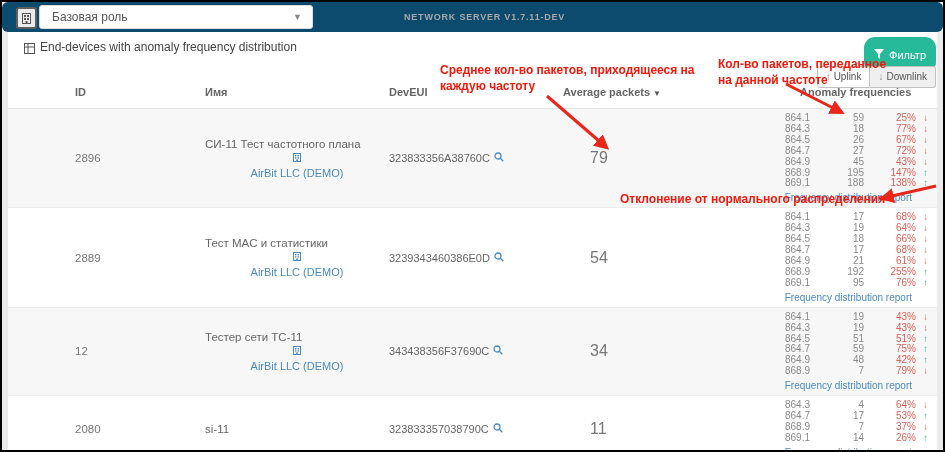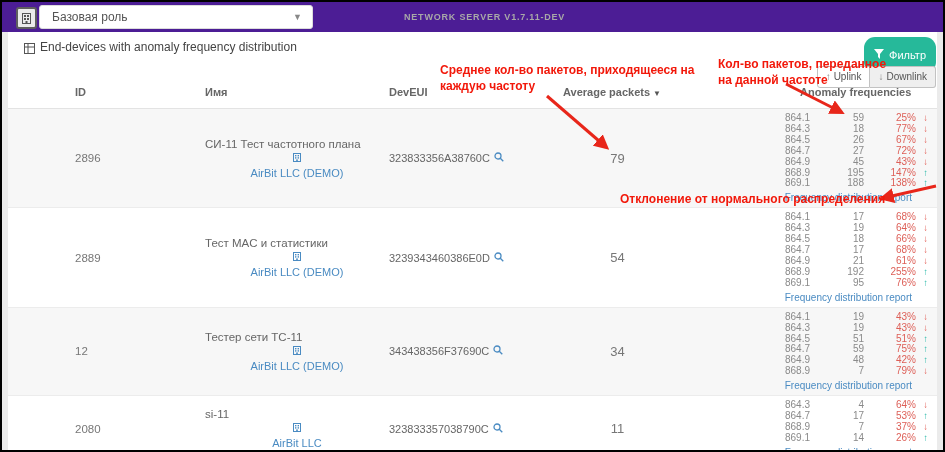--- a/index.html
+++ b/index.html
@@ -1,19 +1,19 @@
 <!DOCTYPE html>
 <html><head>
 <meta charset="utf-8">
 <style>
   html,body{margin:0;padding:0;background:#fff;}
   .frame{position:relative;width:945px;height:452px;box-sizing:border-box;border:2px solid #000;
          background:#ebebeb;font-family:"Liberation Sans",sans-serif;overflow:hidden;}
   
-  .topbar{position:absolute;left:0;top:0;width:941px;height:30px;background:#4c1d95;}
+  .topbar{position:absolute;left:0;top:0;width:941px;height:30px;background:#0c4a6e;border-radius:6px;}
   .org-icon-box{position:absolute;left:14px;top:5px;width:17px;height:18px;border:2px solid #5f5f5f;
                 border-radius:3px;display:flex;align-items:center;justify-content:center;background:#ebebeb;}
   .role-select{position:absolute;left:37px;top:3px;width:274px;height:24px;background:#fff;
                border:1px solid #dcdcdc;border-radius:3px;box-sizing:border-box;font-size:12px;color:#555;
                line-height:22px;padding-left:12px;cursor:pointer;}
   .role-caret{position:absolute;right:10px;top:0;font-size:9px;color:#888;line-height:22px;}
   .server-title{position:absolute;left:402px;top:10px;font-size:9px;font-weight:bold;color:#a8a8a8;letter-spacing:.8px;}
   
   .card{position:absolute;left:6px;top:30px;width:929px;height:420px;background:#fff;}
   .toolbar{position:relative;height:28px;margin-left:8px;}
@@ -37,21 +37,21 @@
   
   .trow{position:relative;display:flex;align-items:center;}
   .trow:nth-child(odd){background:#f7f7f7;}
   .trow + .trow{border-top:1px solid #ececec;}
   .c-id{flex:0 0 130px;padding-left:67px;font-size:11.5px;color:#777;box-sizing:content-box;}
   .c-name{flex:0 0 184px;}
   .dev-name{font-size:11.5px;color:#666;}
   .org-link{display:flex;align-items:center;gap:3px;font-size:11px;color:#4a8bc2;margin-top:2px;cursor:pointer;flex-direction:column;}
   .c-eui{flex:0 0 180px;display:flex;align-items:flex-end;gap:4px;font-size:11px;color:#666;}
   .mag{cursor:pointer;}
-  .c-avg{flex:0 0 55px;margin-left:21px;text-align:center;font-size:13px;color:#777;}
+  .c-avg{flex:0 0 55px;margin-left:21px;font-size:16px;color:#777;}
   .c-freqs{margin-left:auto;width:158px;margin-right:9px;padding:4px 0 2px 0;}
   .fl{display:grid;grid-template-columns:40px 54px 52px 12px;line-height:10.9px;font-size:10px;color:#8a8a8a;}
   .ff,.fn,.fp{text-align:right;}
   .fp{color:#dd5f57;}
   .fa{text-align:right;font-size:9.5px;}
   .fa.down{color:#e2625a;}
   .fa.up{color:#2bb9a9;}
   .report-link{display:block;text-align:right;padding-right:16px;font-size:10px;color:#4a8bc2;
                margin:3px 0 2px 0;cursor:pointer;text-decoration:none;}
   
@@ -339,33 +339,20 @@
               </div>
             </div>
       <a class="report-link">Frequency distribution report</a>
     </div>
   </div>
 
   <div class="trow">
     <div class="c-id">2080</div>
     <div class="c-name">
       <div class="dev-name">si-11</div>
-      <div class="org-link">
-        <span>
-          <svg width="8" height="9" viewBox="0 0 8 9">
-                  <rect x="0.5" y="0.5" width="7" height="8" fill="none" stroke="#4a8bc2"></rect>
-                  <rect x="2" y="2" width="1.4" height="1.4" fill="#4a8bc2"></rect>
-                  <rect x="4.6" y="2" width="1.4" height="1.4" fill="#4a8bc2"></rect>
-                  <rect x="2" y="4.2" width="1.4" height="1.4" fill="#4a8bc2"></rect>
-                  <rect x="4.6" y="4.2" width="1.4" height="1.4" fill="#4a8bc2"></rect>
-                  <rect x="3.2" y="6.4" width="1.6" height="2.6" fill="#4a8bc2"></rect>
-                </svg>
-        </span>
-        <span class="org-text">AirBit LLC</span>
-      </div>
     </div>
     <div class="c-eui">
       <span class="eui-text">323833357038790C</span>
       <span class="mag">
         <svg width="10" height="10" viewBox="0 0 10 10">
                 <circle cx="4" cy="4" r="3" fill="none" stroke="#4a8bc2" stroke-width="1.3"></circle>
                 <line x1="6.3" y1="6.3" x2="9.3" y2="9.3" stroke="#4a8bc2" stroke-width="1.3"></line>
               </svg>
       </span>
     </div>

